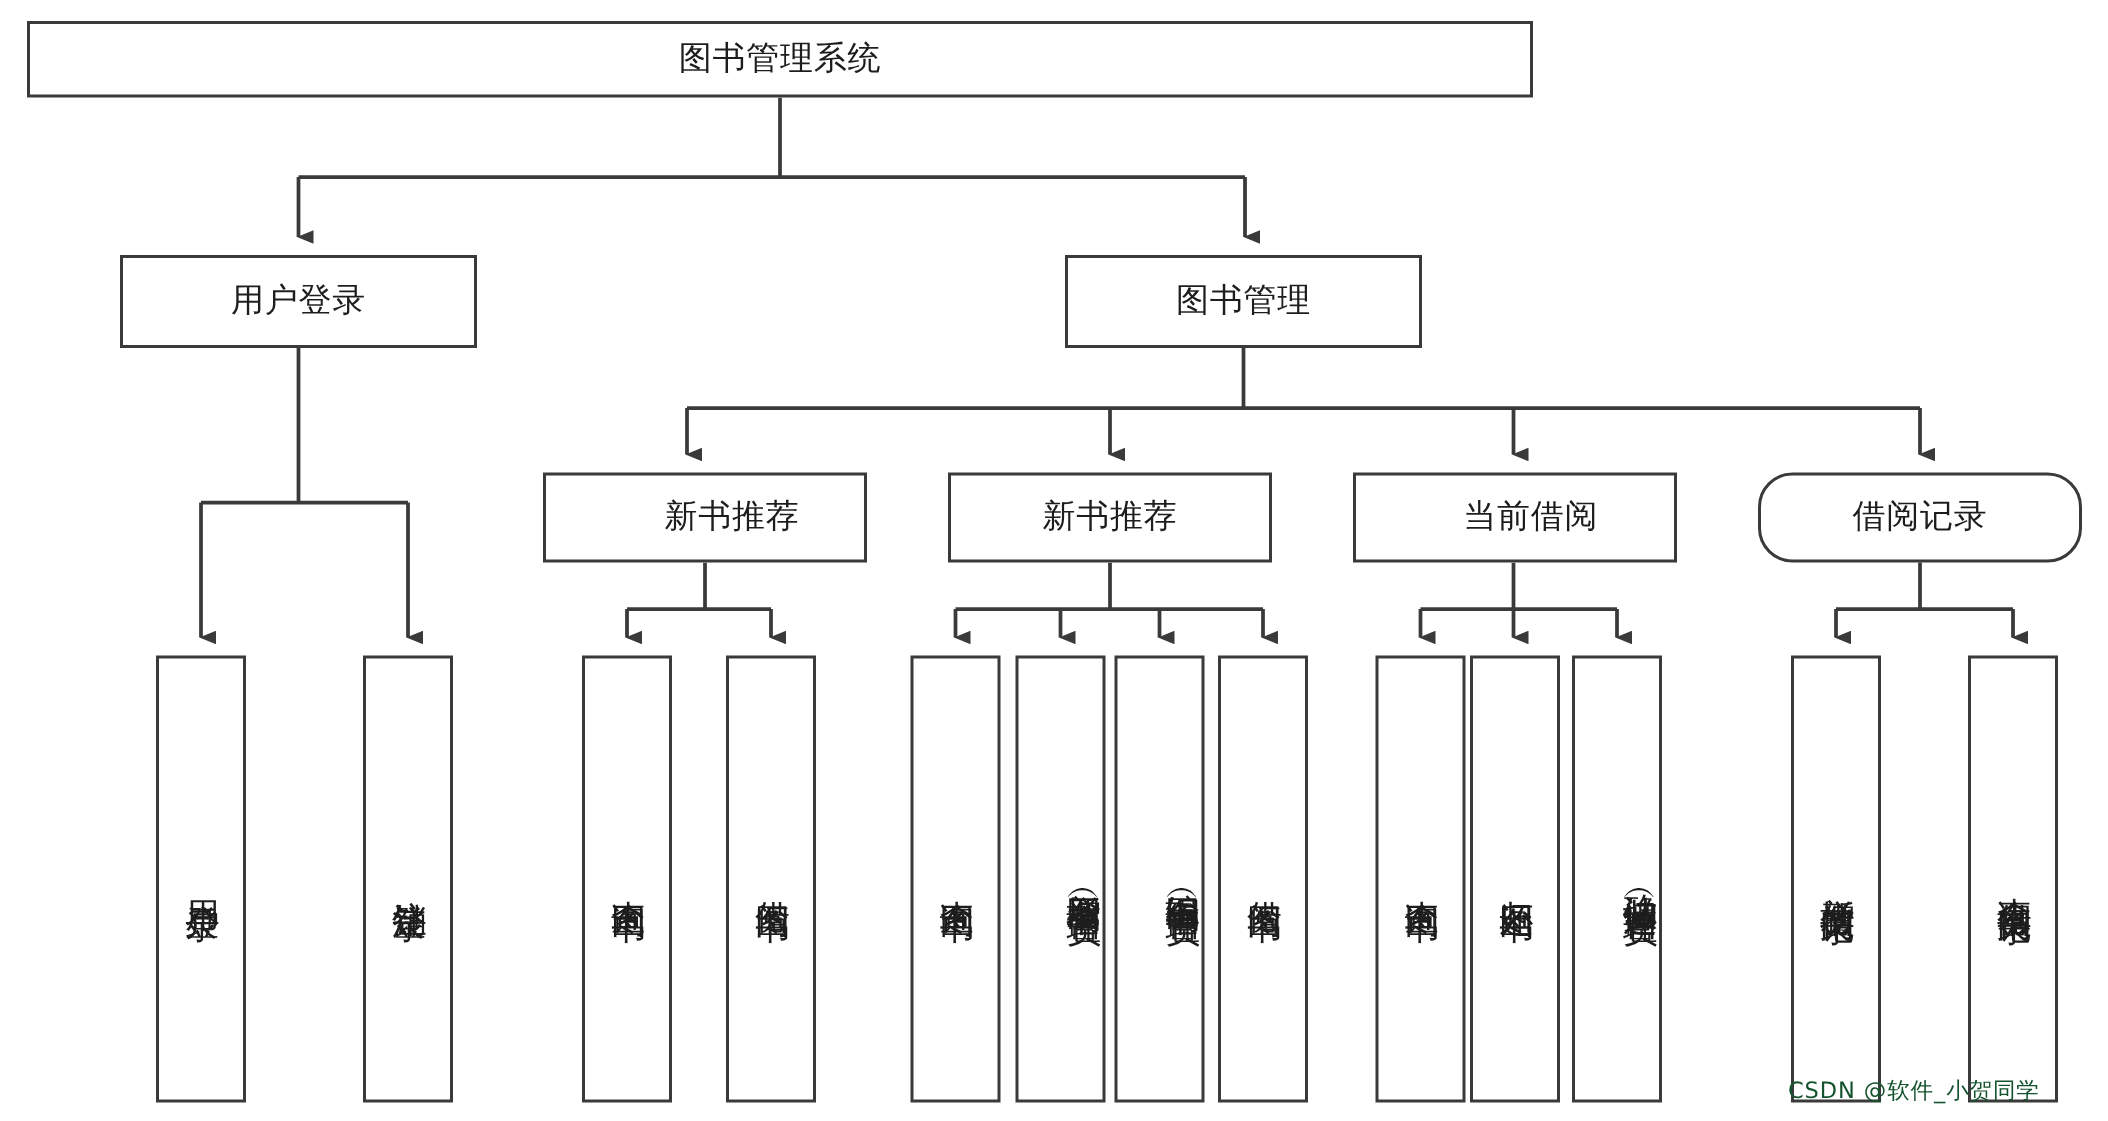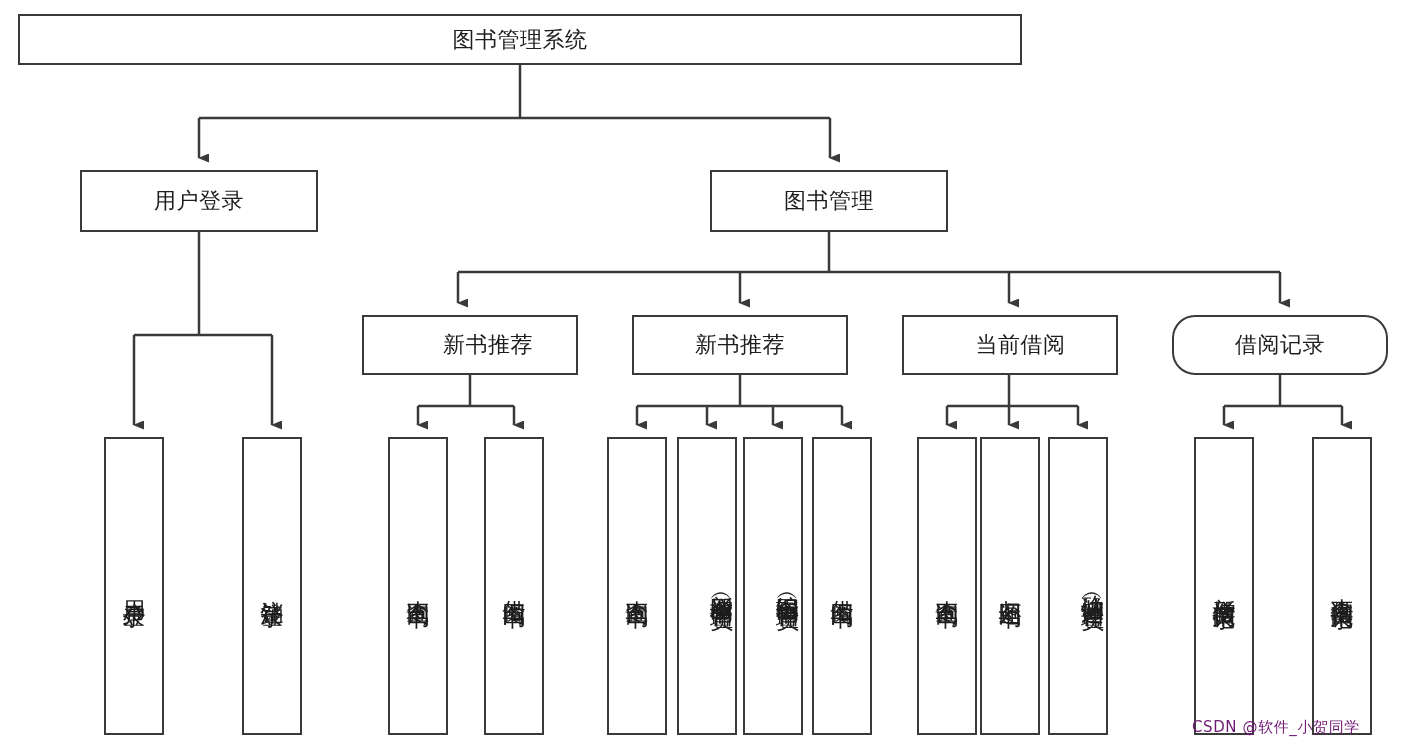--- a/index.html
+++ b/index.html
@@ -55,21 +55,21 @@
     justify-content: center;
     padding: 6px 0;
     white-space: nowrap;
   }
   .node.vert.topalign {
     align-items: flex-start;
   }
   .watermark {
     position: absolute;
     font-size: 15px;
-    color: #701a75;
+    color: #14532d;
     letter-spacing: 0.6px;
     white-space: nowrap;
     user-select: none;
   }
 </style>
 </head>
 <body>
 
 <div id="canvas">
 

